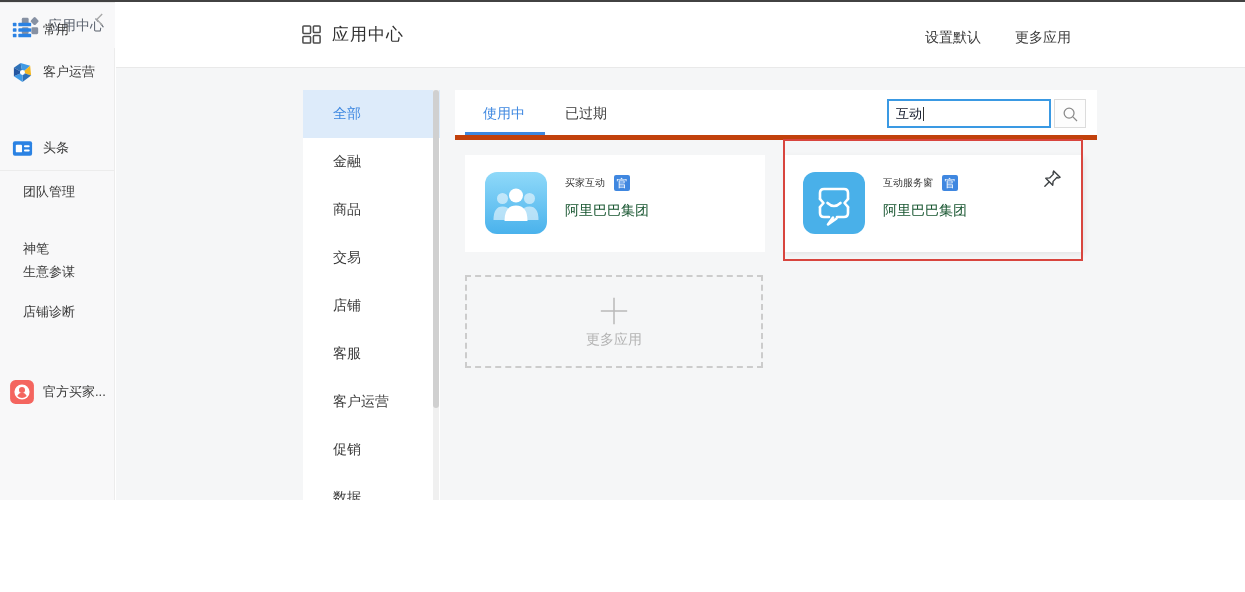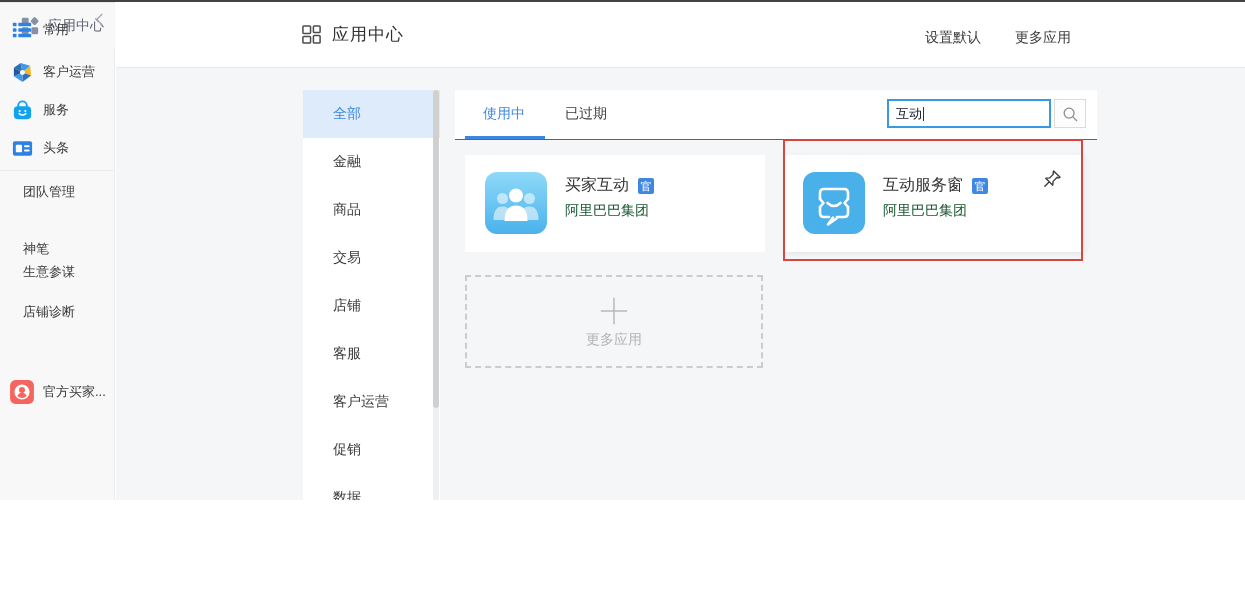--- a/index.html
+++ b/index.html
@@ -32,38 +32,38 @@
   #content { left:116px; top:68px; width:1129px; height:524px; background:#f5f6f7; }
 
   
   #catpanel { left:187px; top:22px; width:137px; height:502px; background:#fff; }
   .cat-item { height:48px; display:flex; align-items:center; padding-left:30px; font-size:14px; color:#3a3a3a; cursor:pointer; }
   .cat-item.selected { background:#ddebfa; color:#3d87e0; }
   #cat-track { right:1px; top:0; width:6px; height:502px; background:#f0f0f0; }
   #cat-thumb { right:1px; top:0; width:6px; height:318px; background:#d0d0d0; border-radius:3px; }
 
   
-  #tabbar { left:339px; top:22px; width:642px; height:50px; background:#fff; border-bottom:1px solid #c2410c; }
+  #tabbar { left:339px; top:22px; width:642px; height:50px; background:#fff; border-bottom:5px solid #c2410c; }
   .tab { top:15px; font-size:14px; color:#3a3a3a; cursor:pointer; }
   .tab.active { color:#3d87e0; }
   #tab-underline { left:10px; bottom:0; width:80px; height:3px; background:#3d87e0; }
   #search-box { left:432px; top:9px; width:164px; height:29px; border:2px solid #3a99e3; background:#fff; display:flex; align-items:center; padding-left:7px; }
   #search-text { font-size:13px; color:#0f172a; }
   #caret { display:inline-block; width:1px; height:14px; background:#333; margin-left:1px; vertical-align:-2px; }
   #search-btn { left:599px; top:9px; width:32px; height:29px; border:1px solid #dcdcdc; background:#fdfdfd; display:flex; align-items:center; justify-content:center; cursor:pointer; }
 
   
   .card { top:87px; width:300px; height:97px; background:#fff; cursor:pointer; }
   #card-0 { left:349px; }
   #card-1 { left:667px; box-shadow:2px 2px 6px rgba(0,0,0,0.07); }
   .appicon { position:absolute; left:20px; top:17px; width:62px; height:62px; border-radius:12px; }
   .appicon.grad { background:linear-gradient(180deg,#8fd9f9 0%,#4ab2ec 100%); }
   .appicon.solid { background:#49b0e9; }
   .card-name-row { position:absolute; left:100px; top:20px; display:flex; align-items:center; }
-  .card-name { font-size:16px; color:#333; }
+  .card-name { font-size:10px; color:#333; }
   .badge { display:inline-block; width:16px; height:16px; margin-left:9px; background:#3f87e0; color:#fff; font-size:11px; line-height:16px; text-align:center; border-radius:2px; }
   .card-vendor { position:absolute; left:100px; top:47px; font-size:14px; color:#14532d; }
   .pin { position:absolute; right:20px; top:13px; width:22px; height:22px; cursor:pointer; }
 
   
   .annotation { border:2px solid #d8453e; background:transparent; pointer-events:none; }
   #annotation-card { left:667px; top:71px; width:300px; height:122px; }
   #annotation-bottom { left:14px; top:554px; width:100px; height:33px; }
 
   
@@ -107,32 +107,20 @@
             <path d="M12 12 L20 5 L21 15 Z" fill="#f3b722"></path>
             <path d="M12 12 L21 15 L12 22 Z" fill="#2e71b8"></path>
             <path d="M12 12 L12 22 L3 16 Z" fill="#3f9ae6"></path>
             <path d="M12 12 L3 16 L3 7 Z" fill="#2456a0"></path>
             <circle cx="12" cy="12" r="2.6" fill="#fff"></circle>
           </svg>
       </span>
       <span class="slabel">客户运营</span>
     </div>
 
-    <div class="side-item" style="top:94px">
-      <span class="sicon">
-        <svg width="23" height="23" viewBox="0 0 24 24">
-            <path d="M7.5 9 V6.8 a4.5 4.3 0 0 1 9 0 V9" fill="none" stroke="#12a3f0" stroke-width="2"></path>
-            <rect x="3" y="7.5" width="18" height="13.5" rx="4" fill="#12a3f0"></rect>
-            <circle cx="9" cy="12.5" r="1.1" fill="#fff"></circle>
-            <circle cx="15" cy="12.5" r="1.1" fill="#fff"></circle>
-            <path d="M8.5 15.2 Q12 18.2 15.5 15.2" stroke="#fff" stroke-width="1.6" fill="none" stroke-linecap="round"></path>
-          </svg>
-      </span>
-      <span class="slabel">服务</span>
-    </div>
 
     <div class="side-item" style="top:132px">
       <span class="sicon">
         <svg width="23" height="23" viewBox="0 0 24 24">
             <rect x="2" y="4.5" width="20" height="15" rx="2" fill="#2b82e3"></rect>
             <rect x="5" y="8" width="6.5" height="8" rx="1" fill="#fff"></rect>
             <rect x="13.5" y="8.5" width="6" height="2.2" rx="1.1" fill="#fff"></rect>
             <rect x="13.5" y="13" width="6" height="2.2" rx="1.1" fill="#fff"></rect>
           </svg>
       </span>

